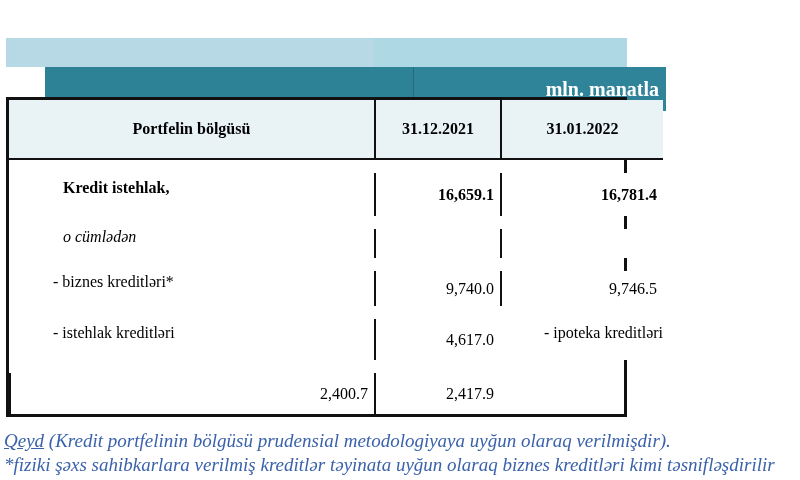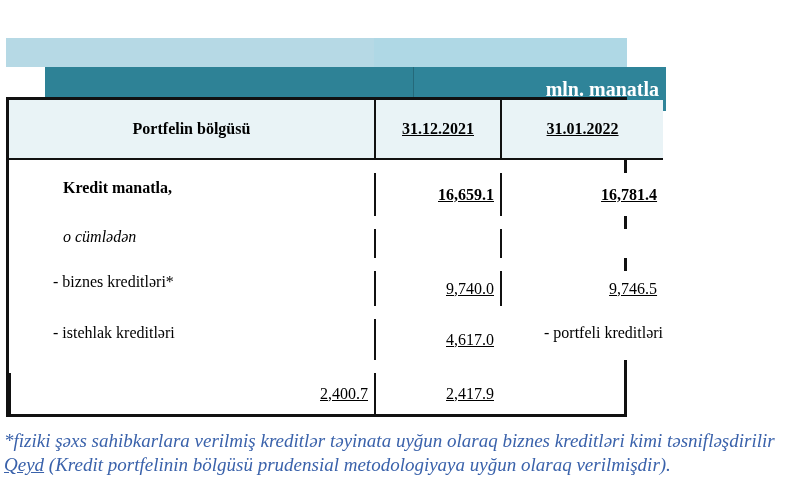--- a/index.html
+++ b/index.html
@@ -40,21 +40,21 @@
   .tbl{
     position:absolute;left:6px;top:97px;width:621px;height:320px;
     box-sizing:border-box;border:3px solid var(--c-table-border,#111111);
     background:#ffffff;
     display:grid;
     grid-template-columns:365px 126px 1fr;
     grid-template-rows:60px 56px 42px 48px 54px 1fr;
     font-size:16px;color:#000000;
   }
   .tbl .c{display:flex;align-items:center;box-sizing:border-box;background:#ffffff;}
-  .tbl .vline{border-left:2px solid var(--c-table-border,#111111);text-decoration:underline;}
+  .tbl .vline{border-left:2px solid var(--c-table-border,#111111);}
   .tbl .hdr{
     background:var(--c-header-bg,#e9f3f6);
     border-bottom:2px solid var(--c-table-border,#111111);
     font-weight:bold;justify-content:center;text-align:center;
   }
   .tbl .val{justify-content:flex-end;padding-right:6px;white-space:nowrap;margin-top:13px;}
   .tbl .lbl{white-space:nowrap;}
   .indent-1{padding-left:54px;}
   .indent-2{padding-left:44px;}
   .em-bold{font-weight:bold;}
@@ -83,34 +83,34 @@
   <div class="band-teal">
     <div class="cell-a"></div>
     <div class="cell-b">mln. manatla</div>
   </div>
 
   <div class="tbl" id="tbl">
     <div class="c hdr">Portfelin bölgüsü</div>
     <div class="c hdr vline">31.12.2021</div>
     <div class="c hdr vline">31.01.2022</div>
 
-  <div class="c lbl indent-1 em-bold">Kredit manatla,</div>
+  <div class="c lbl indent-1 em-bold">Kredit istehlak,</div>
       <div class="c val vline em-bold">16,659.1</div>
       <div class="c val vline em-bold">16,781.4</div>
       <div class="c lbl indent-1 em-italic">o cümlədən</div>
       <div class="c val vline em-italic"></div>
       <div class="c val vline em-italic"></div>
       <div class="c lbl indent-2 ">- biznes kreditləri*</div>
       <div class="c val vline ">9,740.0</div>
       <div class="c val vline ">9,746.5</div>
       <div class="c lbl indent-2 ">- istehlak kreditləri</div>
       <div class="c val vline ">4,617.0</div>
-      <div class="c lbl indent-2 ">- portfeli kreditləri</div>
+      <div class="c lbl indent-2 ">- ipoteka kreditləri</div>
       <div class="c val vline ">2,400.7</div>
       <div class="c val vline ">2,417.9</div>
     </div>
 
   <div class="notes" id="notes">
+      <div class="note-line"><span class="u">Qeyd</span> (Kredit portfelinin bölgüsü prudensial metodologiyaya uyğun olaraq verilmişdir).</div>
       <div class="note-line">*fiziki şəxs sahibkarlara verilmiş kreditlər təyinata uyğun olaraq biznes kreditləri kimi təsnifləşdirilir</div>
-      <div class="note-line"><span class="u">Qeyd</span> (Kredit portfelinin bölgüsü prudensial metodologiyaya uyğun olaraq verilmişdir).</div>
     </div>
 
 </div>
 
 </body></html>

